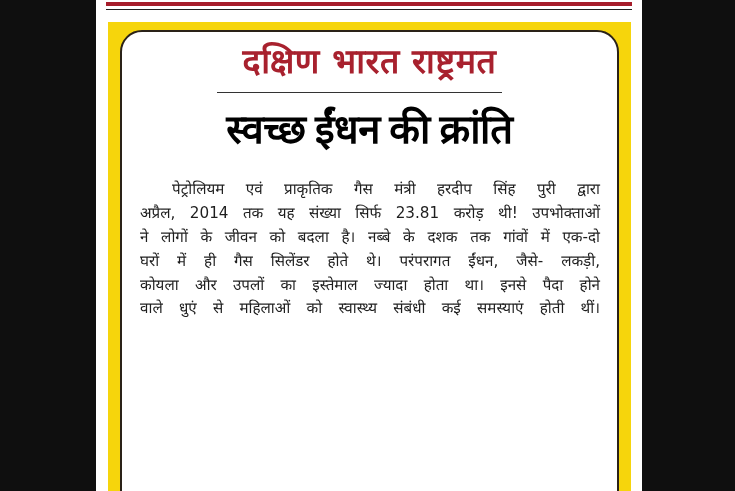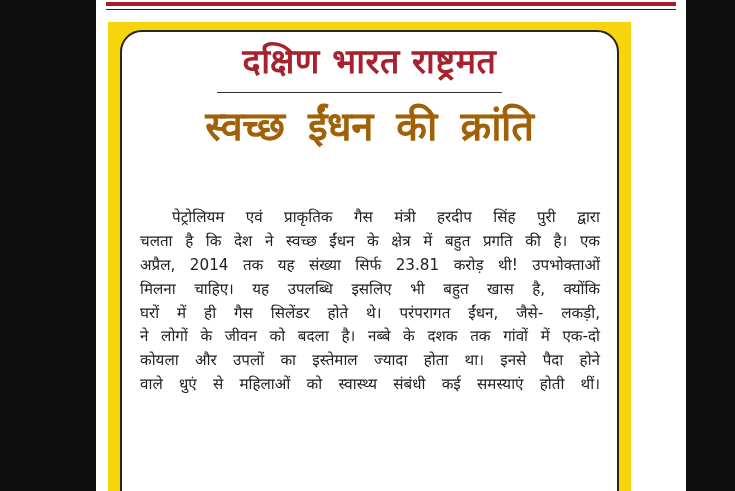--- a/index.html
+++ b/index.html
@@ -4,21 +4,21 @@
 <style>
   html, body { margin: 0; padding: 0; }
   body {
     width: 735px; height: 491px; overflow: hidden;
     background: #0f0f0f;
     position: relative;
     font-family: "DejaVu Sans", "Liberation Sans", sans-serif;
   }
   .page {
     position: absolute; left: 96px; top: 0; width: 546px; height: 491px;
-    background: #ffffff; overflow: hidden; padding-left: 44px;
+    background: #ffffff; overflow: hidden;
   }
   .rule-red {
     position: absolute; left: 10px; right: 10px; top: 2px; height: 4px;
     background: #a61d2b;
   }
   .rule-black {
     position: absolute; left: 10px; right: 10px; top: 9px; height: 1px;
     background: #222;
   }
   .frame {
@@ -40,59 +40,57 @@
     font-size: 34px; letter-spacing: 0.5px;
     line-height: 42px;
   }
   .divider {
     position: absolute; left: 95px; width: 285px; top: 60px; height: 1px;
     background: #333;
   }
   .headline {
     position: absolute; left: 0; right: 0; top: 72px;
     text-align: center;
-    color: #a16207;
-    font-family: Liberation Mono, monospace;
+    color: #000000;
+    font-family: Liberation Serif, serif;
     font-weight: bold;
     font-size: 40px;
     line-height: 52px;
     letter-spacing: -0.5px;
   }
   .body-text {
     position: absolute; left: 18px; width: 460px; top: 146px;
     color: #1e1e1e;
     font-family: "DejaVu Sans", sans-serif;
     font-size: 15.2px;
     line-height: 23.9px;
   }
   .line {
     display: block; white-space: nowrap;
     text-align: justify; text-align-last: justify;
     height: 23.9px;
   }
-  .line.first { padding-left: 32px; margin-top: 28px; }
+  .line.first { padding-left: 32px; }
 </style>
 </head>
 <body>
 
 <div class="page">
   <div class="rule-red"></div>
   <div class="rule-black"></div>
 
   <div class="frame">
     <div class="card">
       <div class="masthead">दक्षिण भारत राष्ट्रमत</div>
       <div class="divider"></div>
       <div class="headline">स्वच्छ ईंधन की क्रांति</div>
 
       <div class="body-text">
         <span class="line first">पेट्रोलियम एवं प्राकृतिक गैस मंत्री हरदीप सिंह पुरी द्वारा</span>
-        <span class="line">चलता है कि देश ने स्वच्छ ईंधन के क्षेत्र में बहुत प्रगति की है। एक</span>
         <span class="line">अप्रैल, 2014 तक यह संख्या सिर्फ 23.81 करोड़ थी! उपभोक्ताओं</span>
-        <span class="line">मिलना चाहिए। यह उपलब्धि इसलिए भी बहुत खास है, क्योंकि</span>
+        <span class="line">ने लोगों के जीवन को बदला है। नब्बे के दशक तक गांवों में एक-दो</span>
         <span class="line">घरों में ही गैस सिलेंडर होते थे। परंपरागत ईंधन, जैसे- लकड़ी,</span>
-        <span class="line">ने लोगों के जीवन को बदला है। नब्बे के दशक तक गांवों में एक-दो</span>
         <span class="line">कोयला और उपलों का इस्तेमाल ज्यादा होता था। इनसे पैदा होने</span>
         <span class="line">वाले धुएं से महिलाओं को स्वास्थ्य संबंधी कई समस्याएं होती थीं।</span>
       </div>
     </div>
   </div>
 </div>
 
 </body></html>

